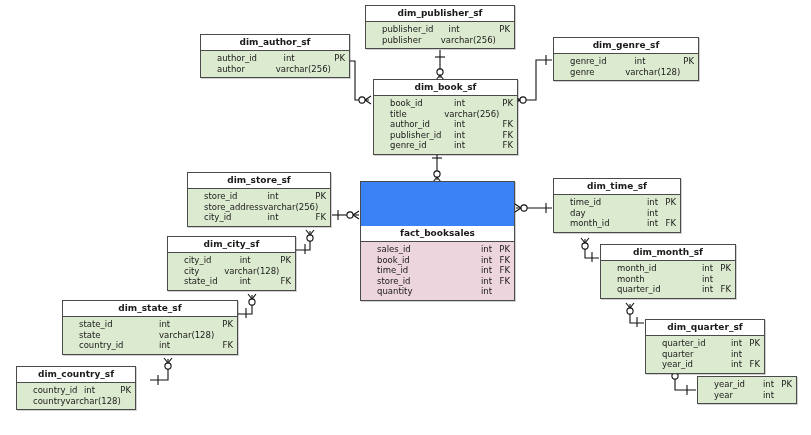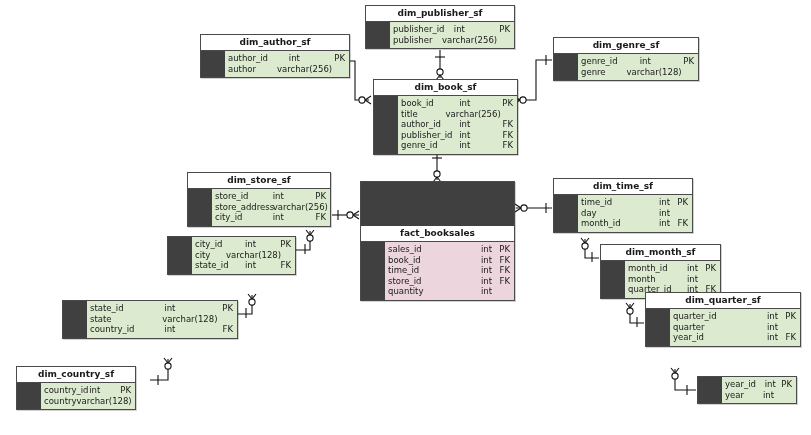--- a/index.html
+++ b/index.html
@@ -20,41 +20,40 @@
     left: 0;
     top: 0;
     width: 811px;
     height: 435px;
     pointer-events: none;
   }
   .entity {
     position: absolute;
     border: 1px solid #4a4a4a;
     box-sizing: border-box;
-    background: #404040;
+    background: #3b82f6;
     box-shadow: 1px 1px 0 rgba(0,0,0,0.18);
   }
   .entity .title {
     font-size: 9px;
     font-weight: bold;
     text-align: center;
     color: #1a1a1a;
     padding: 2px 4px 2px 4px;
     background: #ffffff;
     border-bottom: 1px solid #4a4a4a;
     line-height: 11px;
     white-space: nowrap;
   }
   .entity.fact .title {
     background: #ffffff;
     margin-top: 44px;
   }
   .entity .body {
-    padding: 2px 4px 3px 3px;
-    margin-left: 24px;
+    padding: 2px 4px 3px 16px;
   }
   .entity.green .body { background: #dcead0; }
   .entity.pink  .body { background: #ecd5dd; }
   .row {
     display: flex;
     font-size: 8.5px;
     line-height: 10.5px;
     color: #1a1a1a;
     white-space: nowrap;
   }
@@ -283,99 +282,101 @@
           <span class="col-type">int</span>
           <span class="col-key">FK</span>
         </div>
         <div class="row">
           <span class="col-name">quantity</span>
           <span class="col-type">int</span>
           <span class="col-key"></span>
         </div>
       </div>
     </div>
-    <div class="entity green" style="left: 553px; top: 178px; width: 140px;">
+    <div class="entity green" style="left: 553px; top: 178px; width: 128px;">
       <div class="title">dim_time_sf</div>
       <div class="body layout-compact">
         <div class="row">
           <span class="col-name">time_id</span>
           <span class="col-type">int</span>
           <span class="col-key">PK</span>
         </div>
         <div class="row">
           <span class="col-name">day</span>
           <span class="col-type">int</span>
           <span class="col-key"></span>
         </div>
         <div class="row">
           <span class="col-name">month_id</span>
           <span class="col-type">int</span>
           <span class="col-key">FK</span>
         </div>
       </div>
     </div>
     <div class="entity green" style="left: 167px; top: 236px; width: 129px;">
+      <div class="title">dim_city_sf</div>
       <div class="body layout-wide">
         <div class="row">
           <span class="col-name">city_id</span>
           <span class="col-type">int</span>
           <span class="col-key">PK</span>
         </div>
         <div class="row">
           <span class="col-name">city</span>
           <span class="col-type">varchar(128)</span>
           <span class="col-key"></span>
         </div>
         <div class="row">
           <span class="col-name">state_id</span>
           <span class="col-type">int</span>
           <span class="col-key">FK</span>
         </div>
       </div>
     </div>
-    <div class="entity green" style="left: 600px; top: 244px; width: 121px;">
+    <div class="entity green" style="left: 600px; top: 244px; width: 136px;">
       <div class="title">dim_month_sf</div>
       <div class="body layout-compact">
         <div class="row">
           <span class="col-name">month_id</span>
           <span class="col-type">int</span>
           <span class="col-key">PK</span>
         </div>
         <div class="row">
           <span class="col-name">month</span>
           <span class="col-type">int</span>
           <span class="col-key"></span>
         </div>
         <div class="row">
           <span class="col-name">quarter_id</span>
           <span class="col-type">int</span>
           <span class="col-key">FK</span>
         </div>
       </div>
     </div>
     <div class="entity green" style="left: 62px; top: 300px; width: 176px;">
+      <div class="title">dim_state_sf</div>
       <div class="body layout-wide">
         <div class="row">
           <span class="col-name">state_id</span>
           <span class="col-type">int</span>
           <span class="col-key">PK</span>
         </div>
         <div class="row">
           <span class="col-name">state</span>
           <span class="col-type">varchar(128)</span>
           <span class="col-key"></span>
         </div>
         <div class="row">
           <span class="col-name">country_id</span>
           <span class="col-type">int</span>
           <span class="col-key">FK</span>
         </div>
       </div>
     </div>
-    <div class="entity green" style="left: 645px; top: 292px; width: 156px;">
+    <div class="entity green" style="left: 645px; top: 319px; width: 120px;">
       <div class="title">dim_quarter_sf</div>
       <div class="body layout-compact">
         <div class="row">
           <span class="col-name">quarter_id</span>
           <span class="col-type">int</span>
           <span class="col-key">PK</span>
         </div>
         <div class="row">
           <span class="col-name">quarter</span>
           <span class="col-type">int</span>

